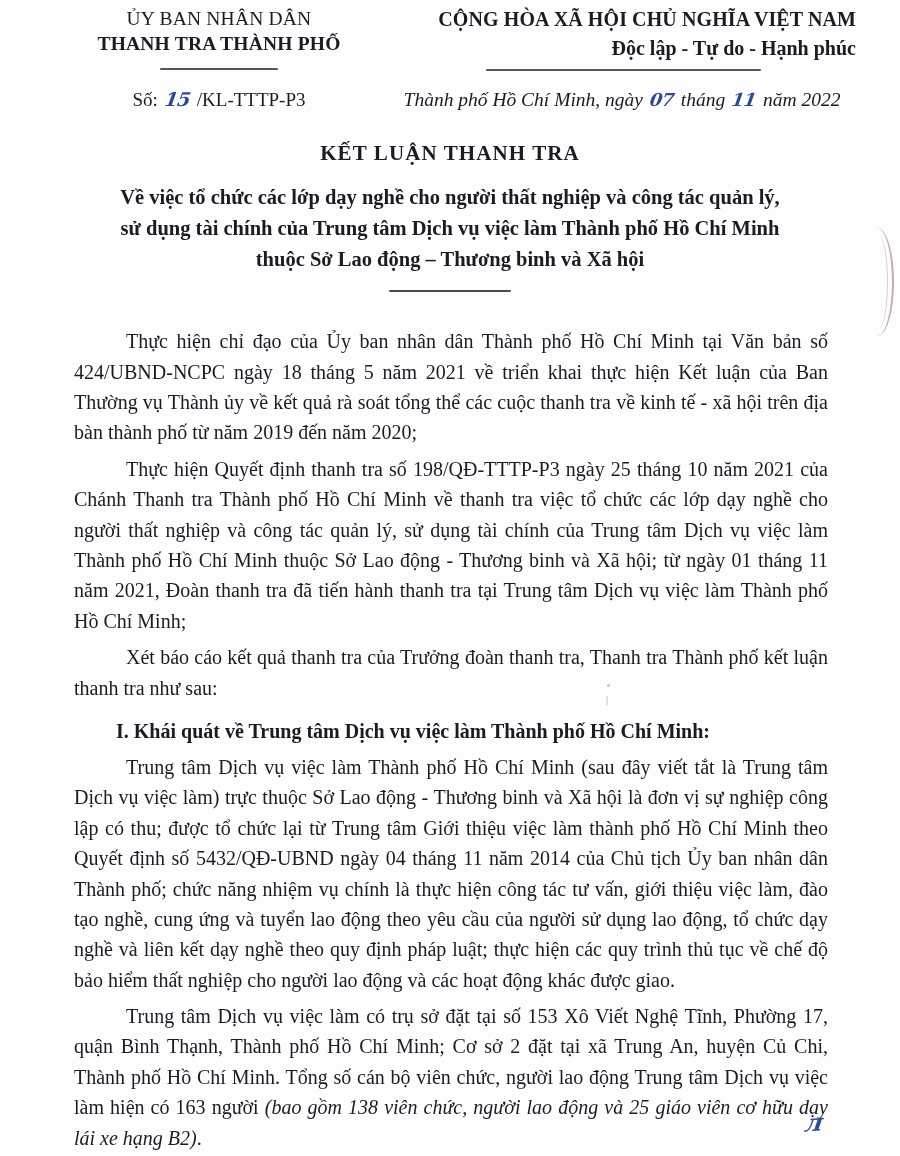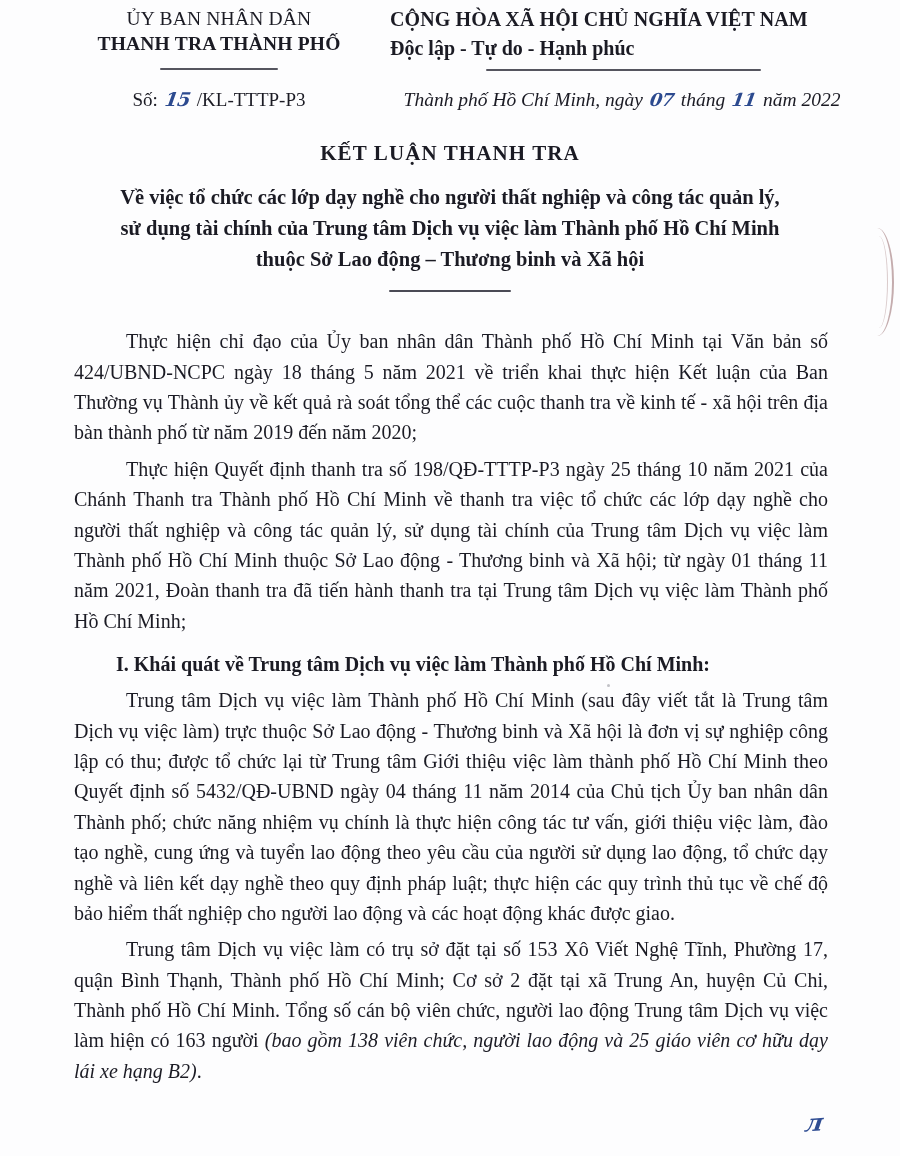--- a/index.html
+++ b/index.html
@@ -27,21 +27,21 @@
     padding-top:2px;
   }
   .mh-left{
     width:330px;
     text-align:center;
     margin-left:10px;
     flex:0 0 330px;
   }
   .mh-right{
     flex:1 1 auto;
-    text-align:left;
+    text-align:right;
     padding-left:6px;
   }
   .mh-line{
     font-size:19.5px;
     line-height:1.30;
     letter-spacing:.2px;
     white-space:nowrap;
   }
   .mh-line.thin{font-weight:400;}
   .mh-line.bold{font-weight:700;}
@@ -221,20 +221,21 @@
     </div>
     <div class="rule title-rule"></div>
   </div>
 
   <div class="body">
 
     <p class="para">Thực hiện chỉ đạo của Ủy ban nhân dân Thành phố Hồ Chí Minh tại Văn bản số 424/UBND-NCPC ngày 18 tháng 5 năm 2021 về triển khai thực hiện Kết luận của Ban Thường vụ Thành ủy về kết quả rà soát tổng thể các cuộc thanh tra về kinh tế - xã hội trên địa bàn thành phố từ năm 2019 đến năm 2020;</p>
 
     <p class="para">Thực hiện Quyết định thanh tra số 198/QĐ-TTTP-P3 ngày 25 tháng 10 năm 2021 của Chánh Thanh tra Thành phố Hồ Chí Minh về thanh tra việc tổ chức các lớp dạy nghề cho người thất nghiệp và công tác quản lý, sử dụng tài chính của Trung tâm Dịch vụ việc làm Thành phố Hồ Chí Minh thuộc Sở Lao động - Thương binh và Xã hội; từ ngày 01 tháng 11 năm 2021, Đoàn thanh tra đã tiến hành thanh tra tại Trung tâm Dịch vụ việc làm Thành phố Hồ Chí Minh;</p>
 
+    <p class="para">Xét báo cáo kết quả thanh tra của Trưởng đoàn thanh tra, Thanh tra Thành phố kết luận thanh tra như sau:</p>
 
     <div class="sec-head">I. Khái quát về Trung tâm Dịch vụ việc làm Thành phố Hồ Chí Minh:</div>
 
     <p class="para">Trung tâm Dịch vụ việc làm Thành phố Hồ Chí Minh (sau đây viết tắt là Trung tâm Dịch vụ việc làm) trực thuộc Sở Lao động - Thương binh và Xã hội là đơn vị sự nghiệp công lập có thu; được tổ chức lại từ Trung tâm Giới thiệu việc làm thành phố Hồ Chí Minh theo Quyết định số 5432/QĐ-UBND ngày 04 tháng 11 năm 2014 của Chủ tịch Ủy ban nhân dân Thành phố; chức năng nhiệm vụ chính là thực hiện công tác tư vấn, giới thiệu việc làm, đào tạo nghề, cung ứng và tuyển lao động theo yêu cầu của người sử dụng lao động, tổ chức dạy nghề và liên kết dạy nghề theo quy định pháp luật; thực hiện các quy trình thủ tục về chế độ bảo hiểm thất nghiệp cho người lao động và các hoạt động khác được giao.</p>
 
     <p class="para"><span>Trung tâm Dịch vụ việc làm có trụ sở đặt tại số 153 Xô Viết Nghệ Tĩnh, Phường 17, quận Bình Thạnh, Thành phố Hồ Chí Minh; Cơ sở 2 đặt tại xã Trung An, huyện Củ Chi, Thành phố Hồ Chí Minh. Tổng số cán bộ viên chức, người lao động Trung tâm Dịch vụ việc làm hiện có 163 người </span><span class="it">(bao gồm 138 viên chức, người lao động và 25 giáo viên cơ hữu dạy lái xe hạng B2)</span><span>.</span></p>
   </div>
 
   <div class="curl"></div>
   <div class="curl2"></div>

